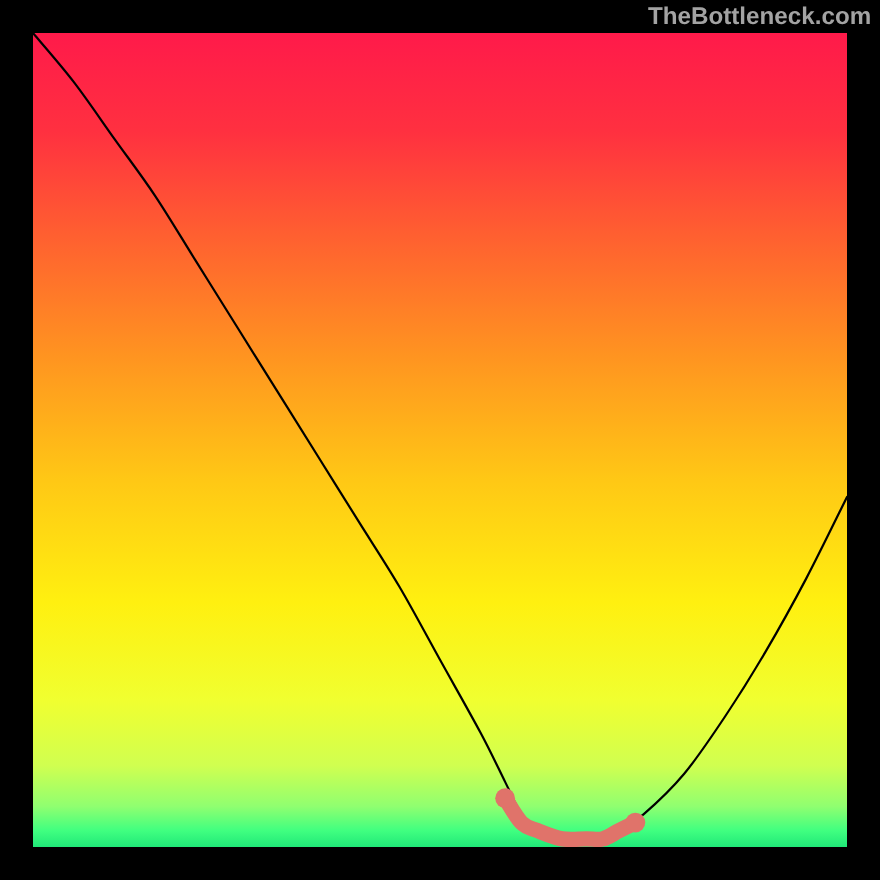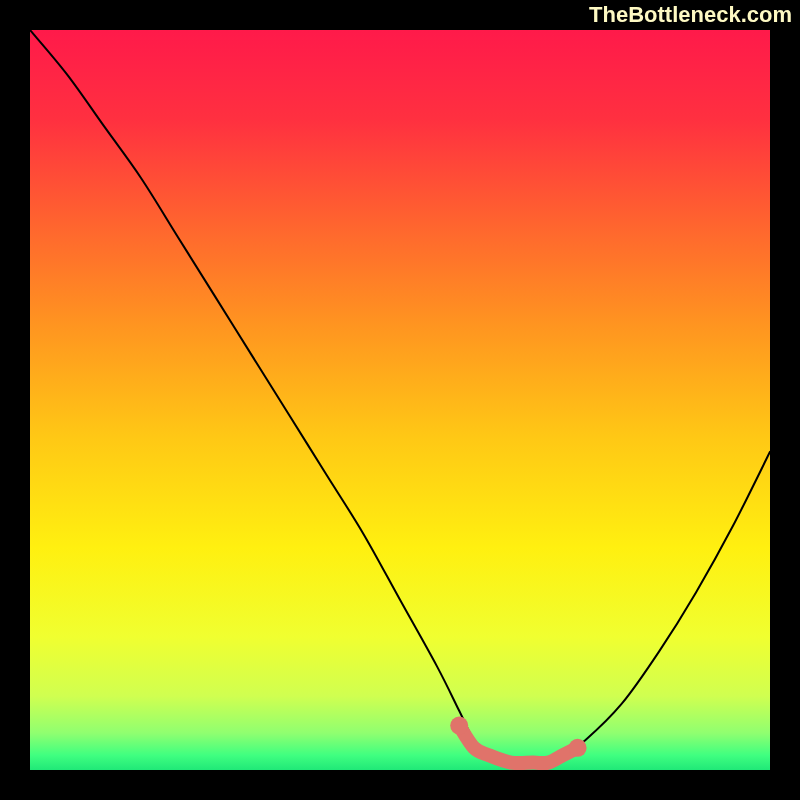--- a/index.html
+++ b/index.html
@@ -10,21 +10,21 @@
     position: relative;
     background: #000;
   }
   .watermark {
     position: absolute;
     top: 2px;
     right: 8px;
     font-family: Arial, sans-serif;
     font-size: 22px;
     font-weight: bold;
-    color: #fef9c3;
+    color: #a3a3a3;
     z-index: 10;
   }
   .plot-area {
     position: absolute;
     left: 30px;
     top: 30px;
     width: 740px;
     height: 740px;
   }
   .plot-area svg {

